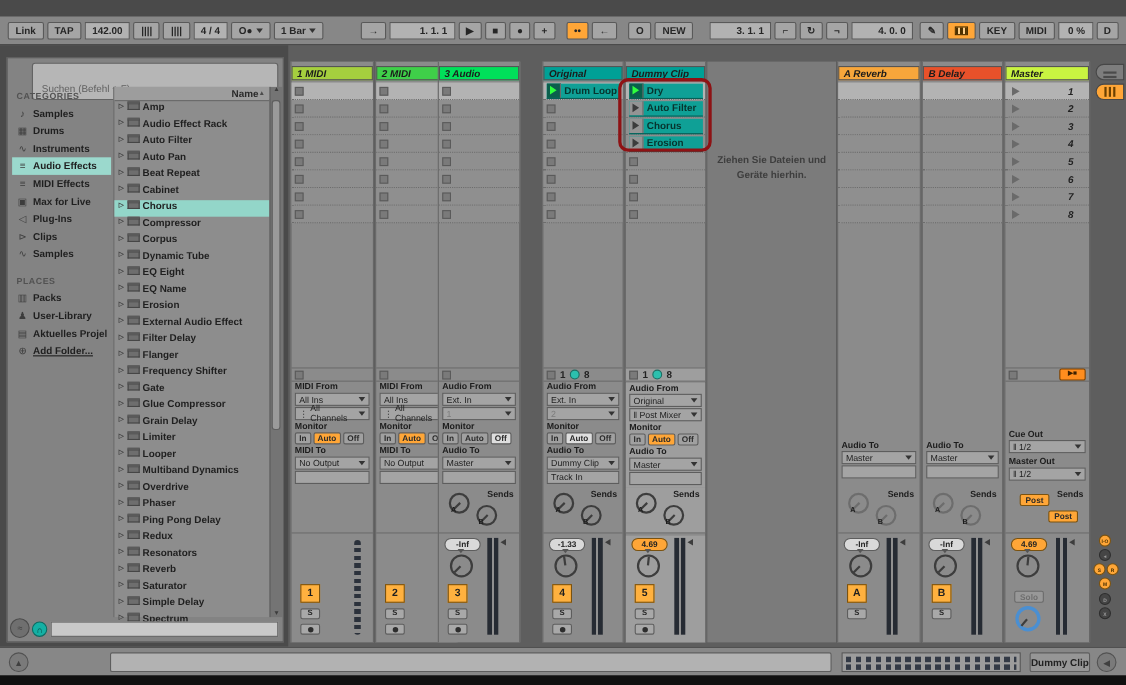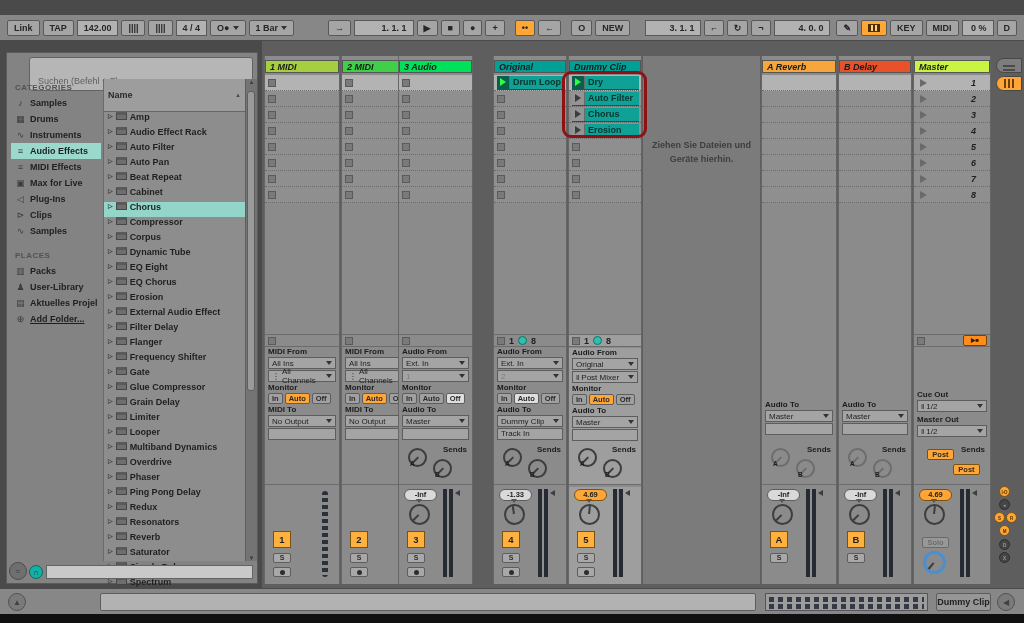--- a/index.html
+++ b/index.html
@@ -22,21 +22,21 @@
 .bcirc{position:absolute;width:18px;height:18px;border-radius:50%;background:#6f6f6f;border:1px solid #4c4c4c;color:#3f3f3f;font-size:8px;display:flex;align-items:center;justify-content:center}
 .search{position:absolute;left:22px;top:4px;right:4px;height:16px;background:#b6b6b6;border:1px solid #636363;border-radius:3px;color:#5f5f5f;font-size:9px;line-height:14px;padding:16px 8px}
 .cats{position:absolute;left:4px;top:26px;width:90px;bottom:22px}
 .ctitle{font-size:8px;font-weight:bold;color:#525252;letter-spacing:.5px;margin:4px 0 3px 4px}
 .crow{height:16px;display:flex;align-items:center;gap:4px;padding-left:4px;font-weight:bold;color:#1f1f1f}
 .crow .ci{width:11px;text-align:center;color:#3c3c3c;font-weight:normal}
 .crow.sel{background:#9bd9cd}
 .ptitle{margin-top:12px}
 .ulink{text-decoration:underline}
 .dlist{position:absolute;left:96px;top:26px;right:12px;bottom:22px;background:#8d8d8d;border-left:1px solid #6a6a6a}
-.dhead{height:13px;background:#9d9d9d;border-bottom:1px solid #666;display:flex;align-items:center;justify-content:space-between;padding:16px 4px;font-weight:bold;color:#2a2a2a}
+.dhead{height:13px;background:#9d9d9d;border-bottom:1px solid #666;display:flex;align-items:center;justify-content:flex-end;padding:6px 4px;font-weight:bold;color:#2a2a2a}
 .dhead .srt{font-size:6px;color:#4c4c4c}
 .drow{height:15px;display:flex;gap:3px;padding-left:4px;font-weight:bold;color:#1f1f1f}
 .drow.sel{background:#93d6c9}
 .drow .dis{font-size:6px;color:#3e3e3e}
 .dbox{width:11px;height:8px;background:#6e6e6e;border:1px solid #464646;border-top:3px solid #5a5a5a}
 .sbar{position:absolute;right:0;top:26px;width:12px;bottom:22px;background:#747474;border-left:1px solid #5e5e5e;display:flex;flex-direction:column;justify-content:space-between;align-items:center;font-size:6px;color:#3c3c3c}
 .sthumb{position:absolute;right:2px;top:38px;width:8px;height:300px;background:#9a9a9a;border:1px solid #5e5e5e;border-radius:3px}
 .prevrow{position:absolute;left:22px;bottom:3px;right:4px;height:16px;display:flex;align-items:center;gap:3px}
 .prevfield{flex:1;height:14px;background:#c9c9c9;border:1px solid #636363}
 .tealcirc{width:14px;height:14px;border-radius:50%;background:#14b0a4;border:1px solid #0b6b62;color:#06443d;font-size:8px;display:flex;align-items:center;justify-content:center}
@@ -293,21 +293,21 @@
           <span>Dynamic Tube</span>
         </div>
           <div class="drow">
           <span class="dis">▷</span>
           <span class="dbox"></span>
           <span>EQ Eight</span>
         </div>
           <div class="drow">
           <span class="dis">▷</span>
           <span class="dbox"></span>
-          <span>EQ Chorus</span>
+          <span>EQ Name</span>
         </div>
           <div class="drow">
           <span class="dis">▷</span>
           <span class="dbox"></span>
           <span>Erosion</span>
         </div>
           <div class="drow">
           <span class="dis">▷</span>
           <span class="dbox"></span>
           <span>External Audio Effect</span>

